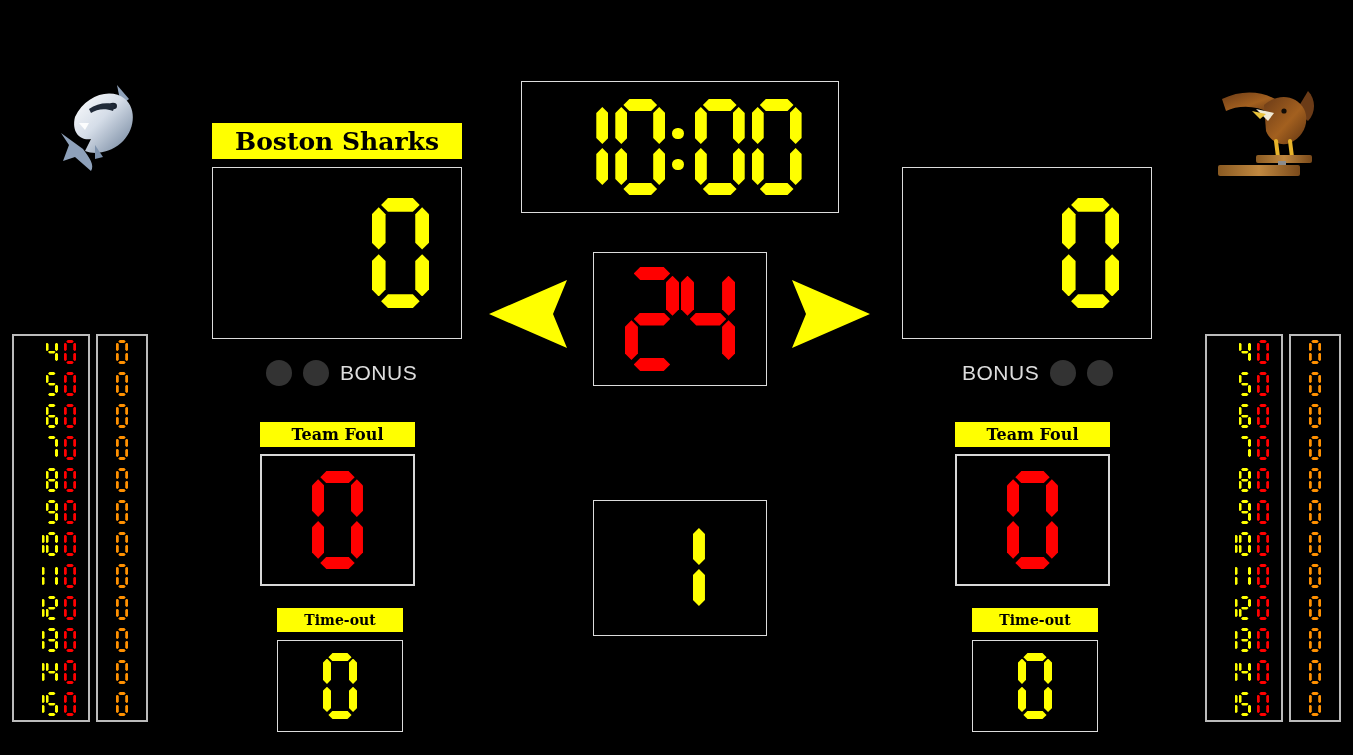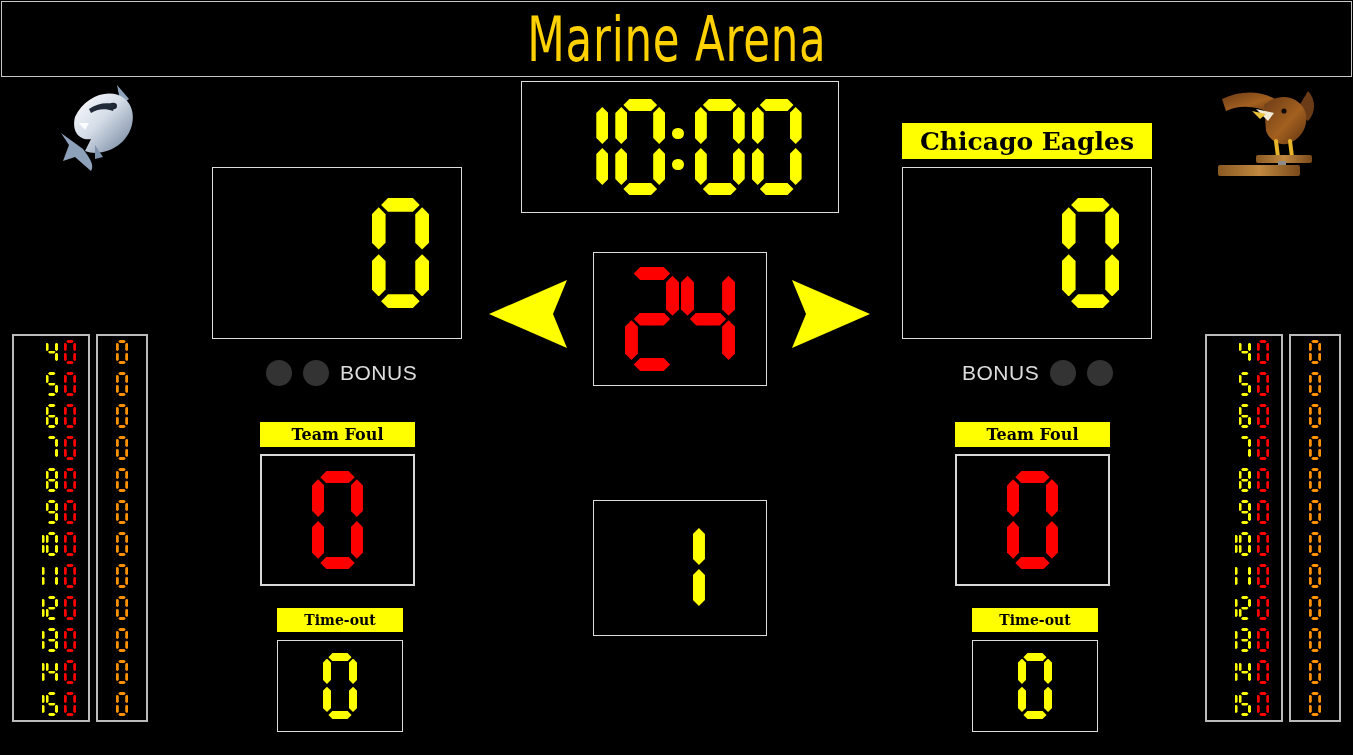--- a/index.html
+++ b/index.html
@@ -64,23 +64,20 @@
   .watermark { position: absolute; display: flex; align-items: center; gap: 6px; }
   .wm-text { display: flex; flex-direction: column; line-height: 1.0; }
   .wm-cn { color: #1a9fe0; font-size: 21px; font-weight: bold; letter-spacing: 1px; }
   .wm-en { color: #1a9fe0; font-size: 21px; font-weight: bold; letter-spacing: 0px; }
 </style>
 </head>
 <body>
 
 <div class="stage">
 
-  <div class="title-bar">
-    <div class="title-text">Marine Arena</div>
-  </div>
 
   <div style="position:absolute;left:55px;top:83px;width:95px;height:92px;">
     <svg viewBox="0 0 95 92" width="95" height="92" aria-hidden="true">
       <defs>
         <linearGradient id="shkG" x1="0" y1="0" x2="1" y2="1">
           <stop offset="0%" stop-color="#ffffff"></stop>
           <stop offset="45%" stop-color="#d5dde8"></stop>
           <stop offset="100%" stop-color="#6b7f98"></stop>
         </linearGradient>
         <linearGradient id="shkD" x1="0" y1="0" x2="0" y2="1">
@@ -156,24 +153,24 @@
           <i style="left: 8.112px; top: 0px; width: 33.696px; height: 12px; clip-path: polygon(17.8063% 0%, 82.1937% 0%, 100% 50%, 82.1937% 100%, 17.8063% 100%, 0% 50%);"></i>
           <i style="left: 37.92px; top: 8.112px; width: 12px; height: 36.888px; clip-path: polygon(0% 16.2655%, 50% 0%, 100% 16.2655%, 100% 83.7345%, 50% 100%, 0% 83.7345%);"></i>
           <i style="left: 37.92px; top: 49.056px; width: 12px; height: 36.888px; clip-path: polygon(0% 16.2655%, 50% 0%, 100% 16.2655%, 100% 83.7345%, 50% 100%, 0% 83.7345%);"></i>
           <i style="left: 8.112px; top: 84px; width: 33.696px; height: 12px; clip-path: polygon(17.8063% 0%, 82.1937% 0%, 100% 50%, 82.1937% 100%, 17.8063% 100%, 0% 50%);"></i>
           <i style="left: 0px; top: 49.056px; width: 12px; height: 36.888px; clip-path: polygon(0% 16.2655%, 50% 0%, 100% 16.2655%, 100% 83.7345%, 50% 100%, 0% 83.7345%);"></i>
           <i style="left: 0px; top: 8.112px; width: 12px; height: 36.888px; clip-path: polygon(0% 16.2655%, 50% 0%, 100% 16.2655%, 100% 83.7345%, 50% 100%, 0% 83.7345%);"></i>
         </span>
       </div>
   </div>
 
-
-  <div class="banner banner-team" style="left:902px;top:123px;width:250px;height:36px;">
-    <span>Chicago Eagles</span>
-  </div>
+  <div class="banner banner-team" style="left:212px;top:123px;width:250px;height:36px;">
+    <span>Boston Sharks</span>
+  </div>
+
 
   <div class="box box-thin" style="left:212px;top:167px;width:250px;height:172px;">
     <div id="homeScore" class="seg-num" style="position: absolute; right: 32px; top: 50%; transform: translateY(-50%); color: rgb(255, 255, 0); gap: 4px;">
         <span class="seg-digit" style="width: 57.2px; height: 110px; color: rgb(255, 255, 0);">
           <i style="left: 9.295px; top: 0px; width: 38.61px; height: 13.75px; clip-path: polygon(17.8063% 0%, 82.1937% 0%, 100% 50%, 82.1937% 100%, 17.8063% 100%, 0% 50%);"></i>
           <i style="left: 43.45px; top: 9.295px; width: 13.75px; height: 42.2675px; clip-path: polygon(0% 16.2655%, 50% 0%, 100% 16.2655%, 100% 83.7345%, 50% 100%, 0% 83.7345%);"></i>
           <i style="left: 43.45px; top: 56.21px; width: 13.75px; height: 42.2675px; clip-path: polygon(0% 16.2655%, 50% 0%, 100% 16.2655%, 100% 83.7345%, 50% 100%, 0% 83.7345%);"></i>
           <i style="left: 9.295px; top: 96.25px; width: 38.61px; height: 13.75px; clip-path: polygon(17.8063% 0%, 82.1937% 0%, 100% 50%, 82.1937% 100%, 17.8063% 100%, 0% 50%);"></i>
           <i style="left: 0px; top: 56.21px; width: 13.75px; height: 42.2675px; clip-path: polygon(0% 16.2655%, 50% 0%, 100% 16.2655%, 100% 83.7345%, 50% 100%, 0% 83.7345%);"></i>
           <i style="left: 0px; top: 9.295px; width: 13.75px; height: 42.2675px; clip-path: polygon(0% 16.2655%, 50% 0%, 100% 16.2655%, 100% 83.7345%, 50% 100%, 0% 83.7345%);"></i>

